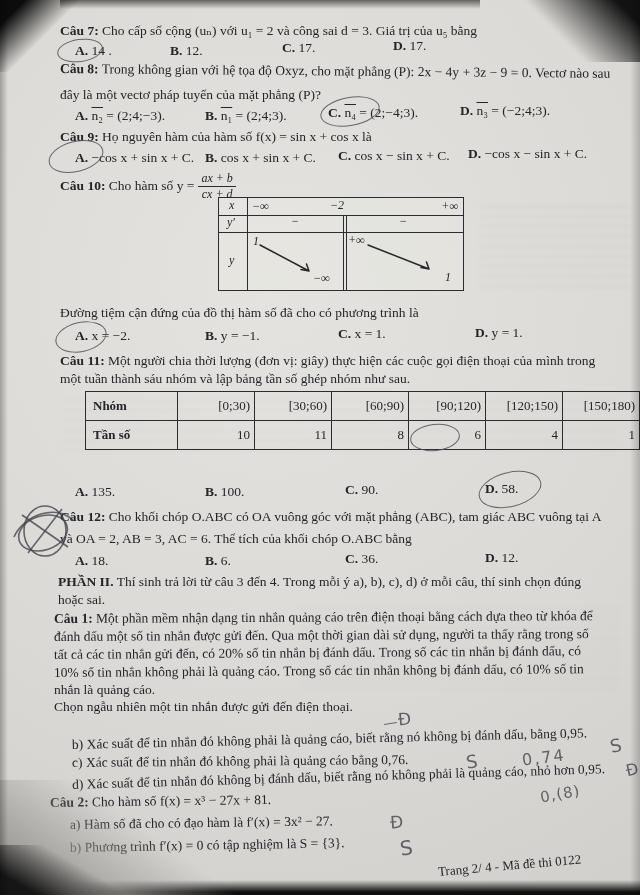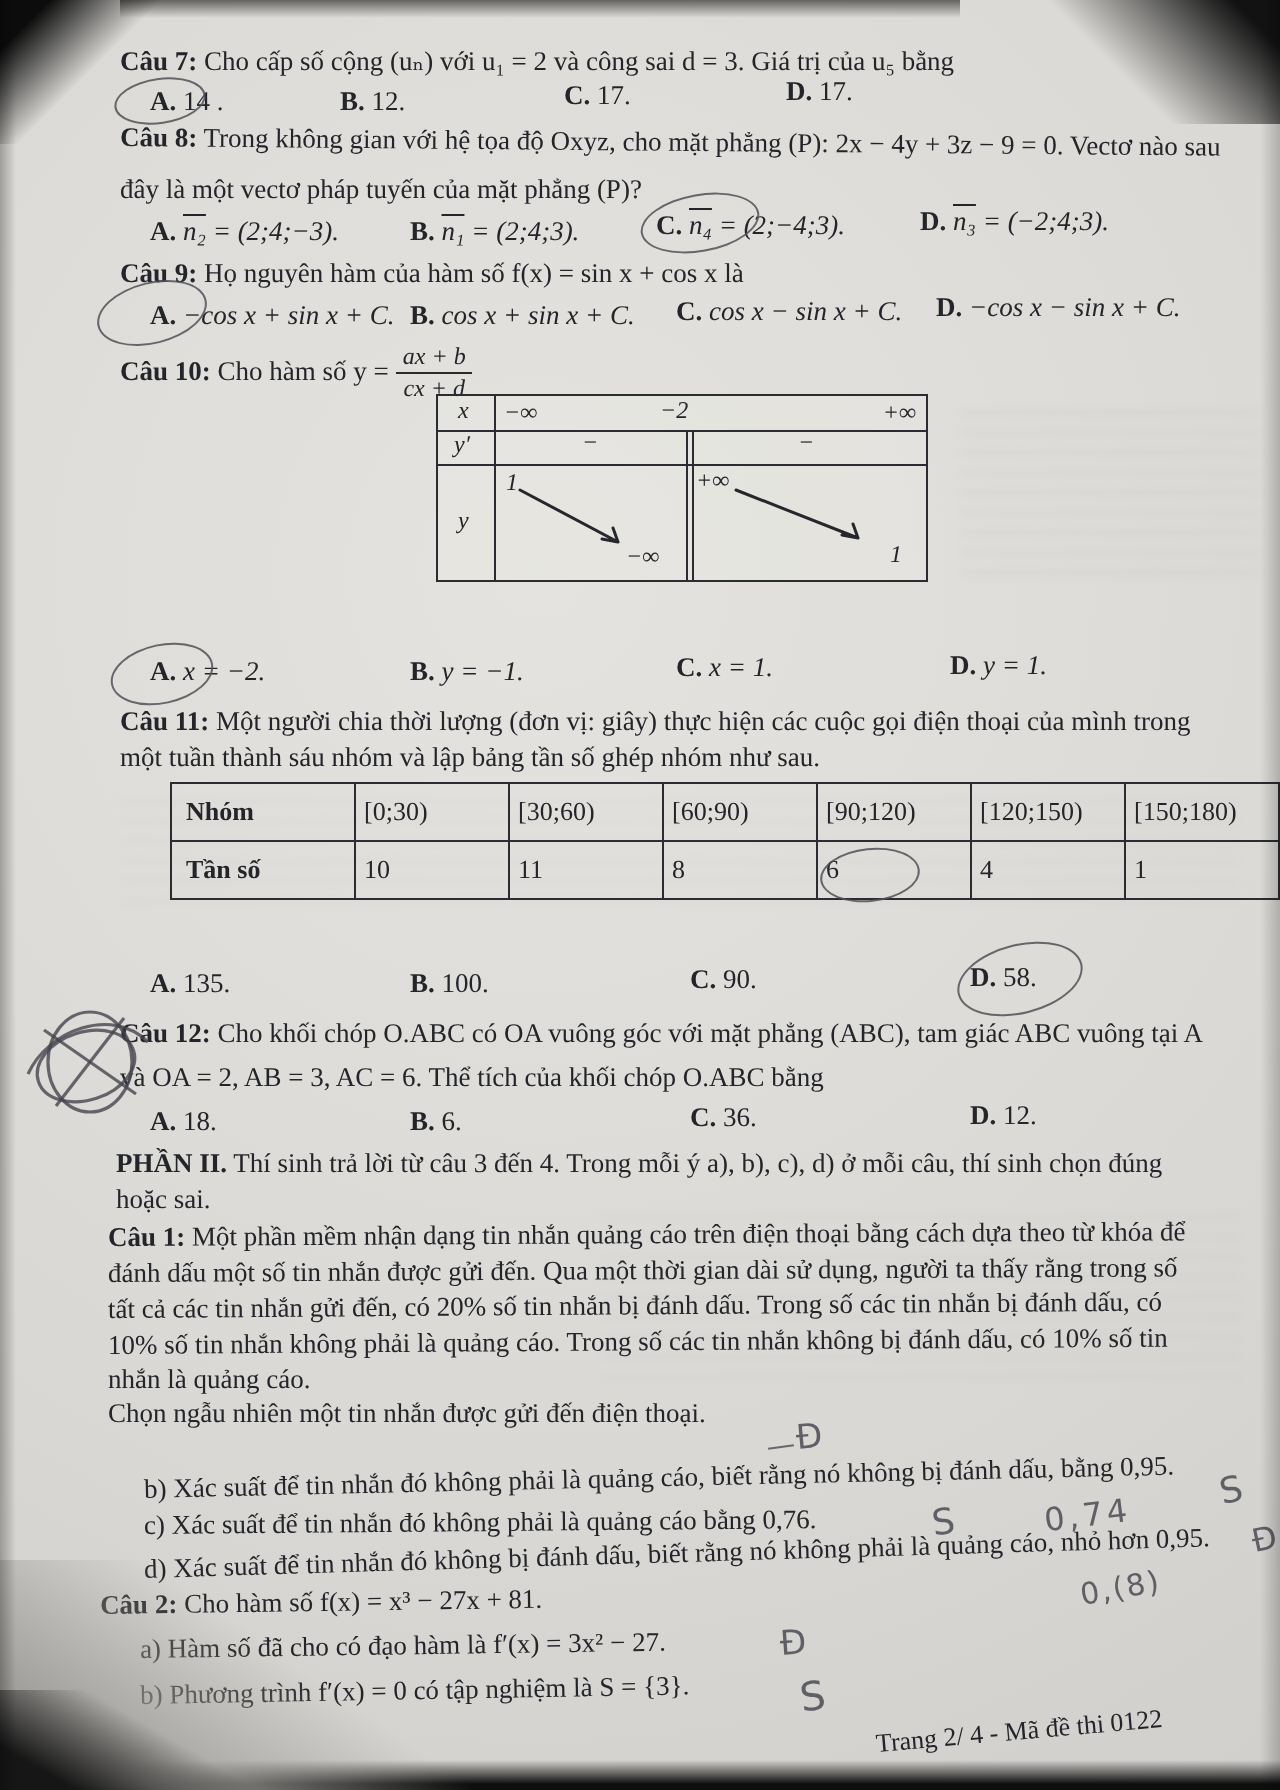--- a/index.html
+++ b/index.html
@@ -2,21 +2,21 @@
 <html><head>
 <meta charset="utf-8">
 <style>
   html,body{margin:0;padding:0;background:#101010;}
   .photo{position:relative;width:640px;height:895px;overflow:hidden;
          font-family:"Liberation Serif","DejaVu Serif","DejaVu Sans",serif;color:#24252a;}
   .paper{position:absolute;inset:0;
          background:radial-gradient(130% 95% at 42% 32%, #e4e3df 0%, #dad9d5 50%, #cfcecb 88%, #c6c5c2 100%);}
   .line{position:absolute;left:60px;font-size:13.5px;line-height:17px;white-space:nowrap;}
   .b{font-weight:bold;}
-  .math{font-style:italic;}
+  .math{}
   .opts{width:568px;height:18px;}
   .opt{position:absolute;top:0;white-space:nowrap;}
   .okey{font-weight:bold;}
   .frac{display:inline-block;vertical-align:middle;text-align:center;font-style:italic;
         font-size:12px;line-height:1.1;margin:0 4px;}
   .frac .num{display:block;border-bottom:1.2px solid #2a2b30;padding:0 3px 1px;}
   .frac .den{display:block;padding-top:1px;}
   .circle{position:absolute;border:1.7px solid rgba(80,80,88,.85);border-radius:50%;}
   .hw{position:absolute;font-family:"DejaVu Sans",sans-serif;color:#4b4b54;opacity:.85;white-space:nowrap;}
   .hwdash{position:absolute;border-top:1.6px solid #4b4b54;opacity:.8;}
@@ -25,21 +25,21 @@
        font-size:12px;background:rgba(235,234,230,.35);}
   .bbt span{position:absolute;font-style:italic;}
   .bbt .vl{position:absolute;left:28px;top:0;bottom:0;border-left:1.1px solid #2b2c31;}
   .bbt .h{position:absolute;left:0;right:0;border-top:1.1px solid #2b2c31;}
   .bbt .dbl{position:absolute;left:124px;top:17px;bottom:0;width:2px;
             border-left:1.1px solid #2b2c31;border-right:1.1px solid #2b2c31;}
   .bbt svg{position:absolute;}
   .bbt path{stroke:#26272c;stroke-width:1.5;fill:none;stroke-linecap:round;}
   
   .ftab{position:absolute;left:85px;top:391px;border-collapse:collapse;font-size:13px;}
-  .ftab td{border:1.6px solid #2b2c31;text-align:left;height:28px;padding:0 4px;}
+  .ftab td{border:1.6px solid #2b2c31;text-align:right;height:28px;padding:0 4px;}
   .ftab td.lab{font-weight:bold;text-align:left;padding-left:7px;width:80px;}
   .ftab td.v{width:68px;}
   
   .scr{position:absolute;left:12px;top:497px;}
   .scr path,.scr ellipse{stroke:#45454d;stroke-width:1.6;fill:none;opacity:.8;}
   .noise{position:absolute;opacity:.35;filter:blur(2px);
          background:repeating-linear-gradient(0deg, rgba(110,112,120,.18) 0 3px, transparent 3px 10px);}
   .edge{position:absolute;pointer-events:none;}
 </style>
 </head>
@@ -93,20 +93,21 @@
       <span style="left:129px;top:35px">+∞</span>
       <span style="right:12px;top:72px">1</span>
       <svg style="left:38px;top:44px" width="62" height="36">
           <path d="M3 3 L52 29 M52 29 l-8 -1.5 M52 29 l-2.5 -7"></path>
         </svg>
       <svg style="left:146px;top:44px" width="78" height="36">
           <path d="M3 3 L64 27 M64 27 l-8 -1.5 M64 27 l-2.5 -7"></path>
         </svg>
     </div>
 
+    <div class="line" style="top:304px"><span>Đường tiệm cận đứng của đồ thị hàm số đã cho có phương trình là</span></div>
     <div class="line opts" style="top:327px">
       <span class="opt" style="left:15px"><span class="okey">A.</span> <span class="math">x = −2.</span></span>
       <span class="opt" style="left:145px"><span class="okey">B.</span> <span class="math">y = −1.</span></span>
       <span class="opt" style="left:278px;top:-2px"><span class="okey">C.</span> <span class="math">x = 1.</span></span>
       <span class="opt" style="left:415px;top:-3px"><span class="okey">D.</span> <span class="math">y = 1.</span></span>
     </div>
 
     <div class="line" style="top:352px"><span class="b">Câu 11:</span> <span>Một người chia thời lượng (đơn vị: giây) thực hiện các cuộc gọi điện thoại của mình trong</span></div>
     <div class="line" style="top:370px"><span>một tuần thành sáu nhóm và lập bảng tần số ghép nhóm như sau.</span></div>
 

